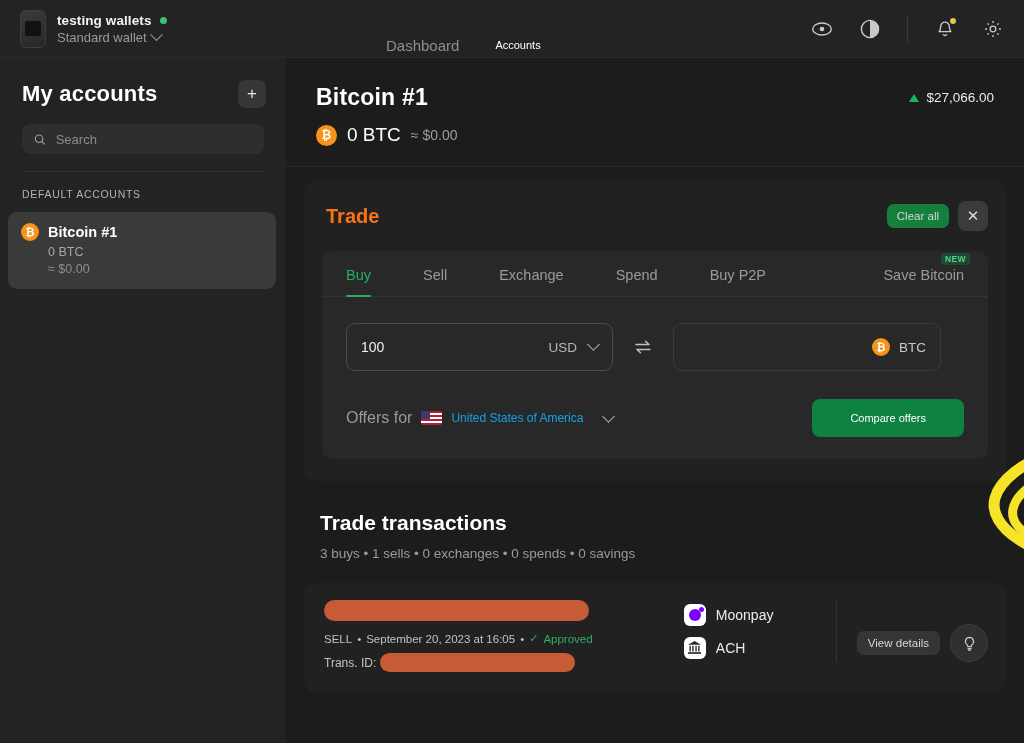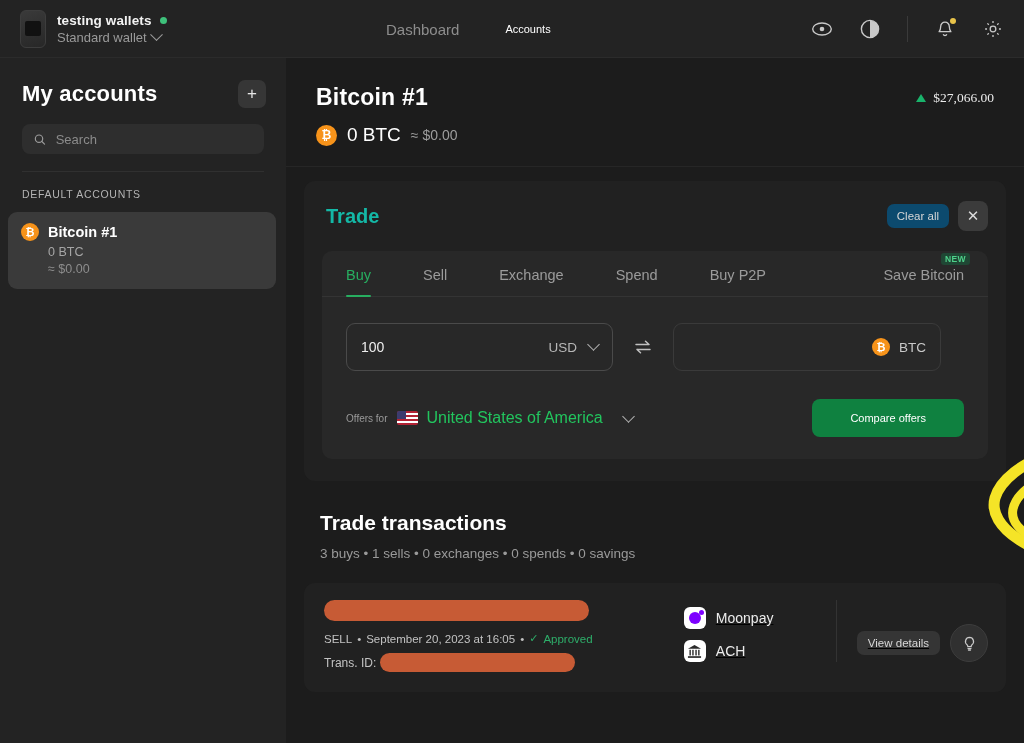--- a/index.html
+++ b/index.html
@@ -30,21 +30,21 @@
   .device-icon .screen { width: 16px; height: 15px; background: #111; border-radius: 2px; }
   .wallet-texts { display: flex; flex-direction: column; gap: 2px; }
   .wallet-name-row { display: flex; align-items: center; gap: 8px; }
   .wallet-name { color: #f2f2f2; font-size: 13.5px; font-weight: bold; letter-spacing: .1px; }
   .green-dot { width: 7px; height: 7px; border-radius: 50%; background: #3ec17b; }
   .wallet-sub-row { display: flex; align-items: center; gap: 5px; }
   .wallet-sub { color: #9a9a9a; font-size: 13px; }
   .chev { width: 9px; height: 9px; border-right: 1.6px solid #9a9a9a; border-bottom: 1.6px solid #9a9a9a;
           transform: rotate(45deg) translate(-2px,-2px); }
 
-  .nav { display: flex; align-items: center; gap: 46px; position: absolute; left: 386px; top: 0; height: 58px; }
+  .nav { display: flex; align-items: center; gap: 36px; position: absolute; left: 386px; top: 16px; height: 58px; }
   .nav-item { font-size: 15px; color: #8d8d8d; cursor: pointer; }
   .nav-item.active { color: #fff; font-size: 11px; }
 
   .topicons { position: absolute; right: 18px; top: 0; height: 58px; display: flex; align-items: center; gap: 22px; }
   .icon-btn { width: 26px; height: 26px; display: flex; align-items: center; justify-content: center; cursor: pointer; position: relative; }
   .divider-v { width: 1px; height: 26px; background: #3a3a3a; margin: 0 2px; }
   .bell-dot { position: absolute; top: 2px; right: 2px; width: 6px; height: 6px; border-radius: 50%; background: #e8c34a; }
 
   
   .body { flex: 1; display: flex; min-height: 0; }
@@ -72,30 +72,30 @@
 
   
   .main { flex: 1; background: #1c1c1c; position: relative; overflow: hidden; }
   .acct-header { padding: 26px 30px 20px 30px; display: flex; align-items: flex-start; justify-content: space-between; border-bottom: 1px solid #262626;}
   .acct-h-left .h-title { color: #fff; font-size: 23px; font-weight: bold; letter-spacing: .2px; }
   .bal-row { display: flex; align-items: center; gap: 10px; margin-top: 13px; }
   .bal-coin { width: 21px; height: 21px; border-radius: 50%; background: #f7931a; color: #fff; font-size: 12px;
               font-weight: bold; display: flex; align-items: center; justify-content: center; }
   .bal-main { color: #fff; font-size: 19px; }
   .bal-fiat { color: #9d9d9d; font-size: 14px; }
-  .price-row { display: flex; align-items: center; gap: 7px; margin-top: 6px; font-family: Liberation Serif, serif; }
+  .price-row { display: flex; align-items: center; gap: 7px; margin-top: 6px; }
   .tri-up { width: 0; height: 0; border-left: 5px solid transparent; border-right: 5px solid transparent; border-bottom: 8px solid #19b36b; }
   .price-val { color: #eaeaea; font-size: 13.5px; }
 
   
   .trade-panel { margin: 14px 18px 0 18px; background: #212121; border-radius: 11px; padding: 20px 18px 22px 18px; }
   .trade-head { display: flex; align-items: center; justify-content: space-between; padding: 0 0 0 4px; }
-  .trade-title { color: #14b8a6; font-size: 20px; font-weight: bold; }
+  .trade-title { color: #f97316; font-size: 20px; font-weight: bold; }
   .trade-head-btns { display: flex; align-items: center; gap: 9px; }
-  .clear-all { background: #0c4a6e; color: #d6d6d6; font-size: 11.5px; border-radius: 7px; padding: 6px 10px; cursor: pointer; }
+  .clear-all { background: #15803d; color: #d6d6d6; font-size: 11.5px; border-radius: 7px; padding: 6px 10px; cursor: pointer; }
   .close-btn { width: 30px; height: 30px; border-radius: 8px; background: #3b3b3b; color: #dcdcdc;
                display: flex; align-items: center; justify-content: center; font-size: 15px; cursor: pointer; }
 
   .tabs-card { margin-top: 20px; background: #282828; border-radius: 10px; padding: 0 0 22px 0; }
   .tabs { display: flex; align-items: flex-end; border-bottom: 1px solid #343434; padding: 0 24px; position: relative; }
   .tab { position: relative; padding: 16px 0 13px 0; margin-right: 52px; color: #9b9b9b; font-size: 14.5px; cursor: pointer; white-space: nowrap; }
   .tab:last-child { margin-right: 0; }
   .tab.active { color: #27ae60; }
   .tab.active::after { content: ""; position: absolute; left: 0; right: 0; bottom: -1px; height: 2px; background: #27ae60; border-radius: 2px; }
   .tab .new-badge { position: absolute; top: 2px; right: -6px; background: #1f4734; color: #4fd18b;
@@ -107,45 +107,45 @@
                display: flex; align-items: center; padding: 2px 14px; cursor: text; }
   .amt-val { color: #ededed; font-size: 14px; flex: 1; }
   .cur-label { color: #b7b7b7; font-size: 13.5px; margin-right: 12px; }
   .swap-btn { width: 28px; height: 28px; display: flex; align-items: center; justify-content: center; cursor: pointer; }
   .btc-input { flex: 0 0 268px; height: 48px; border: 1px solid #3a3a3a; border-radius: 9px;
                display: flex; align-items: center; justify-content: flex-end; gap: 9px; padding: 0 14px; cursor: text; }
   .btc-label { color: #c9c9c9; font-size: 13.5px; }
 
   .offers-row { display: flex; align-items: center; justify-content: space-between; padding: 28px 24px 0 24px; }
   .offers-left { display: flex; align-items: center; gap: 9px; cursor: pointer; }
-  .offers-for { color: #9a9a9a; font-size: 10px; }
+  .offers-for { color: #9a9a9a; font-size: 16px; }
   .flag { width: 21px; height: 14px; border-radius: 2px; overflow: hidden; position: relative; background: #b22234; }
   .flag .stripe { position: absolute; left: 0; right: 0; height: 2px; background: #fff; }
   .flag .canton { position: absolute; left: 0; top: 0; width: 9px; height: 8px; background: #3c3b6e; }
-  .country { color: #22c55e; font-size: 16px; }
+  .country { color: #0ea5e9; font-size: 12px; }
   .chev2 { width: 9px; height: 9px; border-right: 1.8px solid #b5b5b5; border-bottom: 1.8px solid #b5b5b5;
            transform: rotate(45deg); margin-left: 12px; margin-top: -4px; }
   .compare-btn { background: #0f8140; color: #fff; font-size: 11px; border-radius: 8px;
                  padding: 13px 38px; cursor: pointer; }
 
   
   .tx-section { padding: 30px 30px 0 34px; }
   .tx-title { color: #fff; font-size: 21px; font-weight: bold; }
   .tx-sub { color: #9a9a9a; font-size: 13.5px; margin-top: 11px; }
   .tx-card { margin: 22px 18px 0 18px; background: #212121; border-radius: 11px; padding: 17px 18px 20px 20px;
              display: flex; align-items: flex-start; }
   .tx-left { flex: 1; }
   .redact { background: #c75b35; border-radius: 11px; height: 21px; }
   .r1 { width: 265px; }
   .r2 { width: 195px; height: 19px; border-radius: 10px; display: inline-block; vertical-align: middle; margin-left: 4px; }
   .tx-meta { margin-top: 11px; color: #c3c3c3; font-size: 11.5px; display: flex; align-items: center; gap: 5px; }
   .approved { color: #2eae6a; }
   .check { color: #2eae6a; font-size: 11px; }
   .tx-id { margin-top: 8px; color: #c3c3c3; font-size: 12px; display: flex; align-items: center; }
-  .tx-right { display: flex; align-items: flex-end; gap: 0; padding-left: 20px; text-decoration: underline; }
+  .tx-right { display: flex; align-items: center; gap: 0; padding-left: 20px; }
   .provider-col { display: flex; flex-direction: column; gap: 11px; min-width: 132px; }
   .prov { display: flex; align-items: center; gap: 10px; }
   .prov-logo { width: 22px; height: 22px; border-radius: 6px; background: #fff; display: flex; align-items: center; justify-content: center; }
   .moon-dot { width: 12px; height: 12px; border-radius: 50%; background: #7d00ff; position: relative; }
   .moon-dot::after { content: ""; position: absolute; top: -2px; right: -3px; width: 5px; height: 5px; border-radius: 50%; background: #7d00ff; }
   .prov-name { color: #ececec; font-size: 14px; }
   .tx-divider { width: 1px; align-self: stretch; background: #333; margin: 0 20px; }
   .tx-actions { display: flex; align-items: center; gap: 10px; padding-top: 24px; }
   .view-details { background: #353535; color: #d7d7d7; font-size: 11.5px; border-radius: 7px; padding: 6px 11px; cursor: pointer; }
   .bulb-btn { width: 38px; height: 38px; border-radius: 50%; background: #303030; border: 1px solid #3d3d3d;

